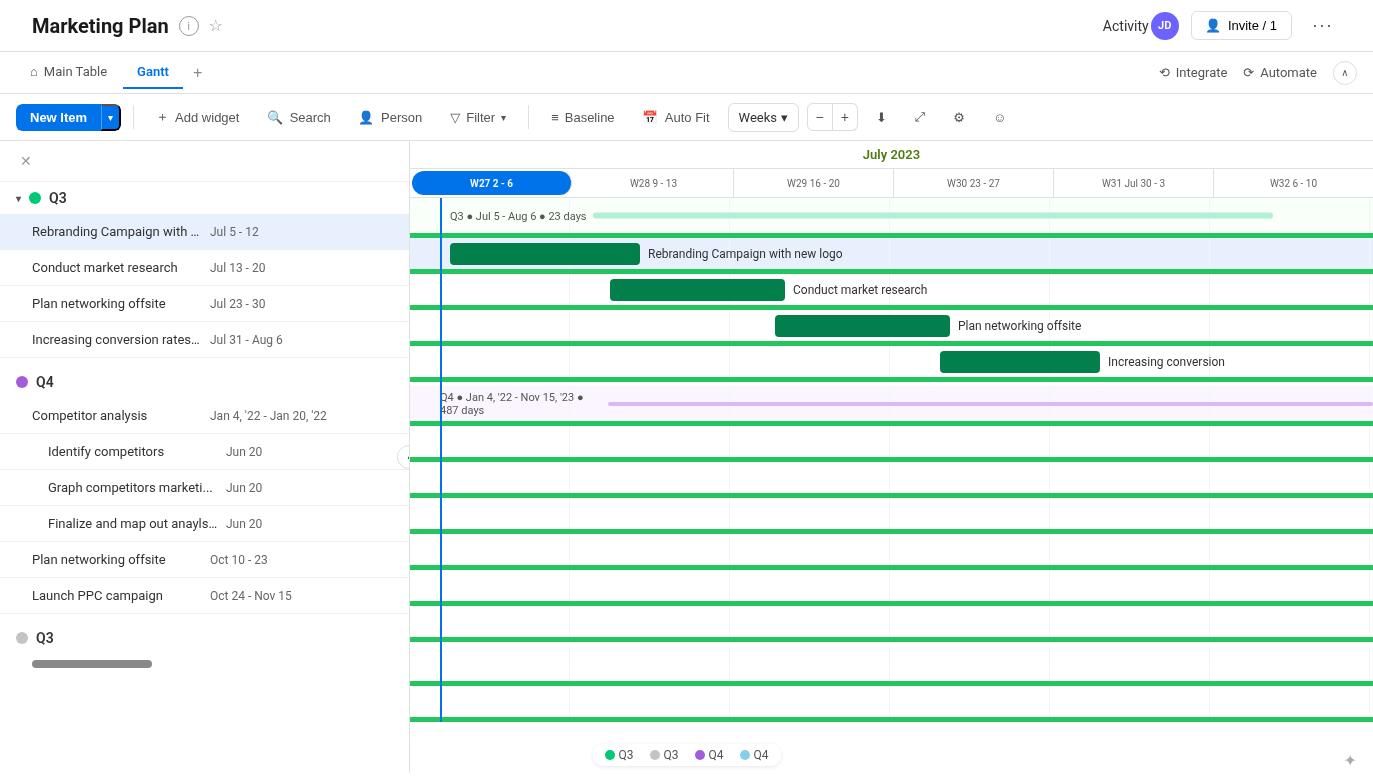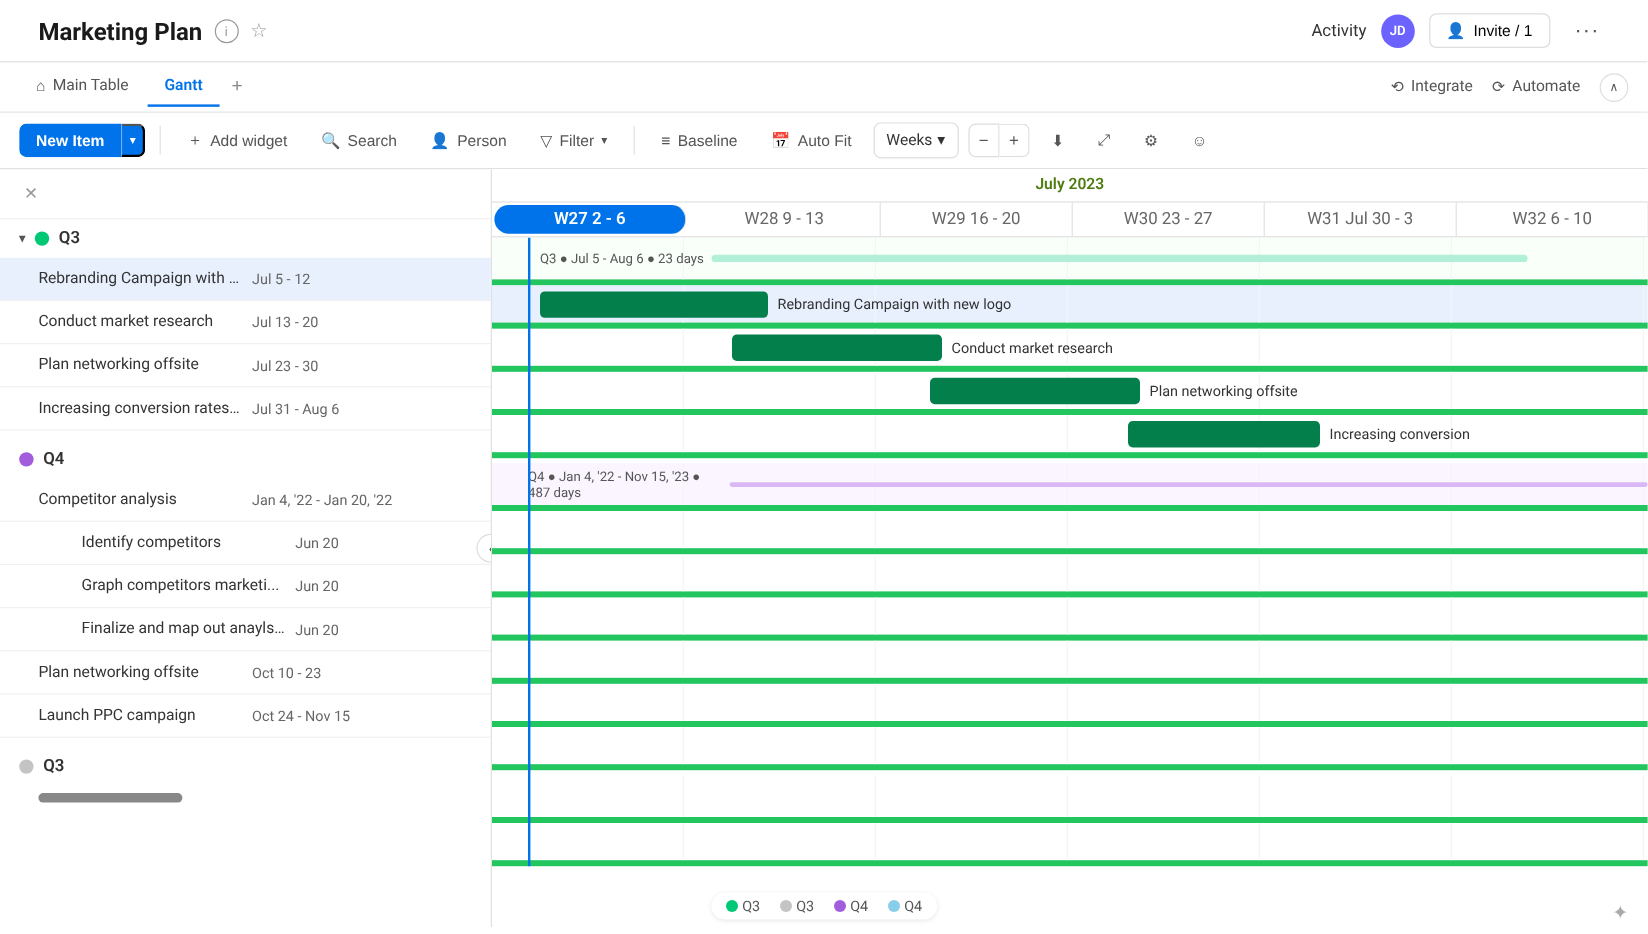--- a/index.html
+++ b/index.html
@@ -8,21 +8,21 @@
     
     .app-header {
       display: flex; align-items: center; justify-content: space-between;
       padding: 0 32px; height: 52px; border-bottom: 1px solid #e0e0e0;
     }
     .header-left { display: flex; align-items: center; gap: 10px; }
     .app-title { font-size: 20px; font-weight: 700; color: #1a1a1a; }
     .header-icon { width: 20px; height: 20px; border-radius: 50%; border: 1.5px solid #999; display: flex; align-items: center; justify-content: center; font-size: 11px; color: #999; cursor: pointer; }
     .header-star { font-size: 16px; color: #999; cursor: pointer; }
     .header-right { display: flex; align-items: center; gap: 12px; }
-    .activity-btn { display: flex; align-items: center; gap: 12px; font-size: 14px; color: #333; cursor: pointer; justify-content: space-between; }
+    .activity-btn { display: flex; align-items: center; gap: 2px; font-size: 14px; color: #333; cursor: pointer; justify-content: space-between; }
     .avatar { width: 28px; height: 28px; border-radius: 50%; background: #6c63ff; display: flex; align-items: center; justify-content: center; color: white; font-size: 11px; font-weight: 600; }
     .invite-btn { display: flex; align-items: center; gap: 6px; padding: 6px 14px; border: 1px solid #ddd; border-radius: 6px; font-size: 13px; cursor: pointer; background: #fff; }
     .more-btn { padding: 4px 8px; cursor: pointer; font-size: 18px; color: #555; border: none; background: none; letter-spacing: 1px; }
 
     
     .tab-bar {
       display: flex; align-items: center; justify-content: space-between;
       padding: 0 16px; height: 42px; border-bottom: 1px solid #e0e0e0;
     }
     .tab-left { display: flex; align-items: center; gap: 2px; }
@@ -78,32 +78,32 @@
       display: flex; align-items: center; gap: 8px;
       padding: 8px 16px; font-weight: 600; font-size: 14px; cursor: pointer;
     }
     .group-dot { width: 12px; height: 12px; border-radius: 50%; }
     .group-chevron { font-size: 10px; color: #555; }
     .task-row {
       display: flex; align-items: center;
       padding: 6px 16px 6px 32px; border-bottom: 1px solid #f0f0f0; min-height: 36px;
     }
     .task-row.selected { background: #e8f0fe; }
-    .task-row.sub-task { padding-left: 68px; }
+    .task-row.sub-task { padding-left: 48px; }
     .task-name { flex: 1; font-size: 13px; color: #333; white-space: nowrap; overflow: hidden; text-overflow: ellipsis; max-width: 170px; }
     .task-dates { font-size: 12px; color: #666; margin-left: 8px; white-space: nowrap; }
 
     
     .gantt-area { flex: 1; overflow-x: auto; overflow-y: auto; position: relative; }
     .gantt-header { position: sticky; top: 0; background: #fff; z-index: 5; border-bottom: 1px solid #e0e0e0; }
     .month-row { display: flex; height: 28px; border-bottom: 1px solid #e0e0e0; align-items: center; }
     .month-label { flex: 1; text-align: center; font-size: 13px; font-weight: 600; color: #4d7c0f; }
     .week-row { display: flex; height: 28px; align-items: center; }
     .week-cell {
-      width: 160px; min-width: 160px; text-align: center; font-size: 14px; color: #666;
+      width: 160px; min-width: 160px; text-align: center; font-size: 10px; color: #666;
       border-right: 1px solid #e0e0e0; height: 100%; display: flex; align-items: center; justify-content: center;
     }
     .week-cell.current { background: #0073ea; color: white; border-radius: 12px; font-weight: 600; margin: 2px; height: calc(100% - 4px); }
 
     
     .gantt-rows { position: relative; }
     .gantt-row {
       display: flex; align-items: flex-end; height: 36px;
       border-bottom: 5px solid #22c55e; position: relative;
     }

